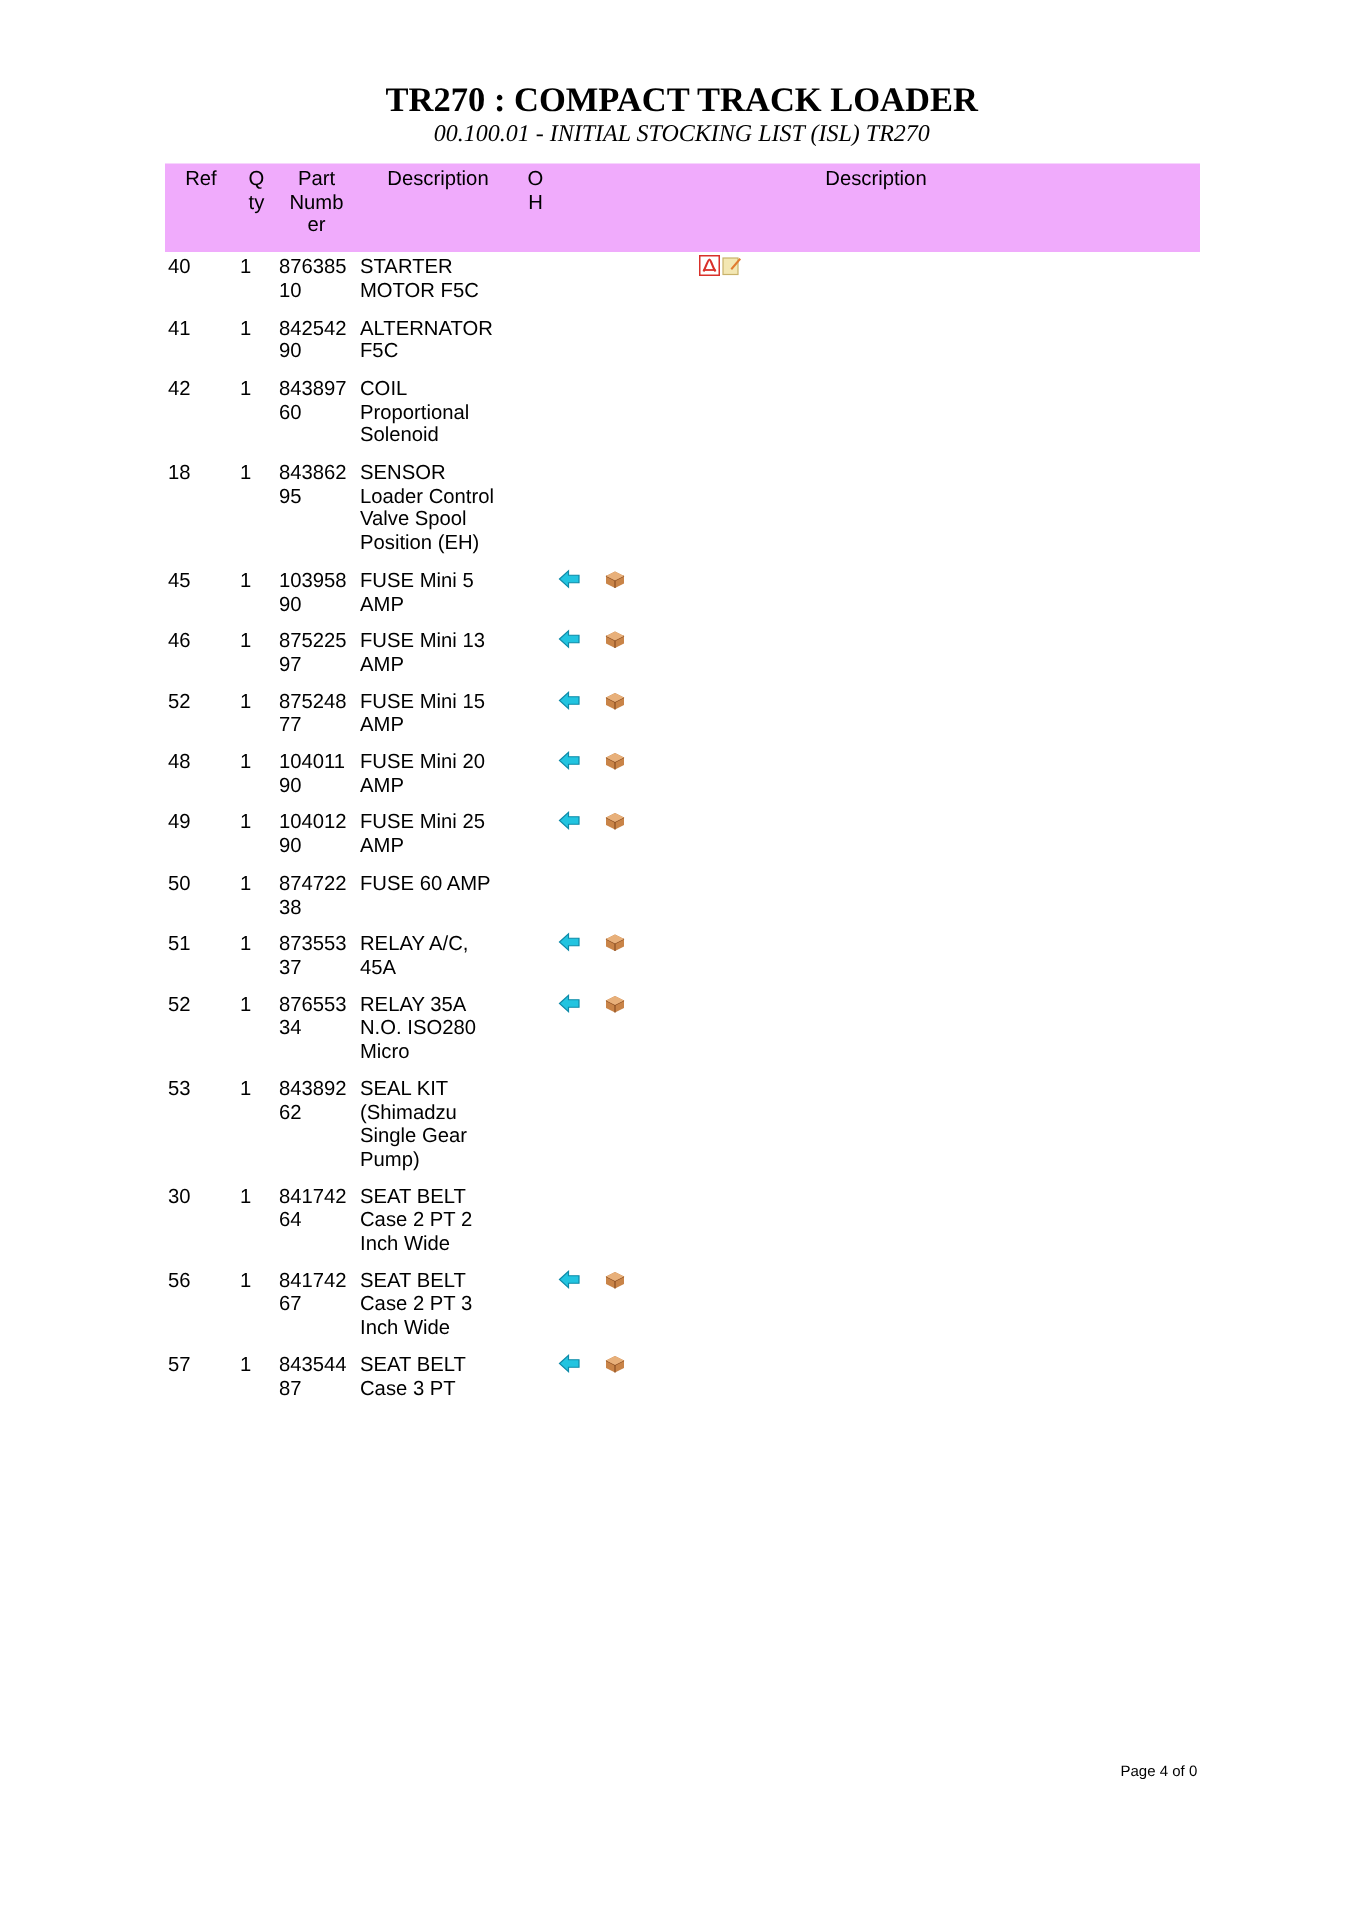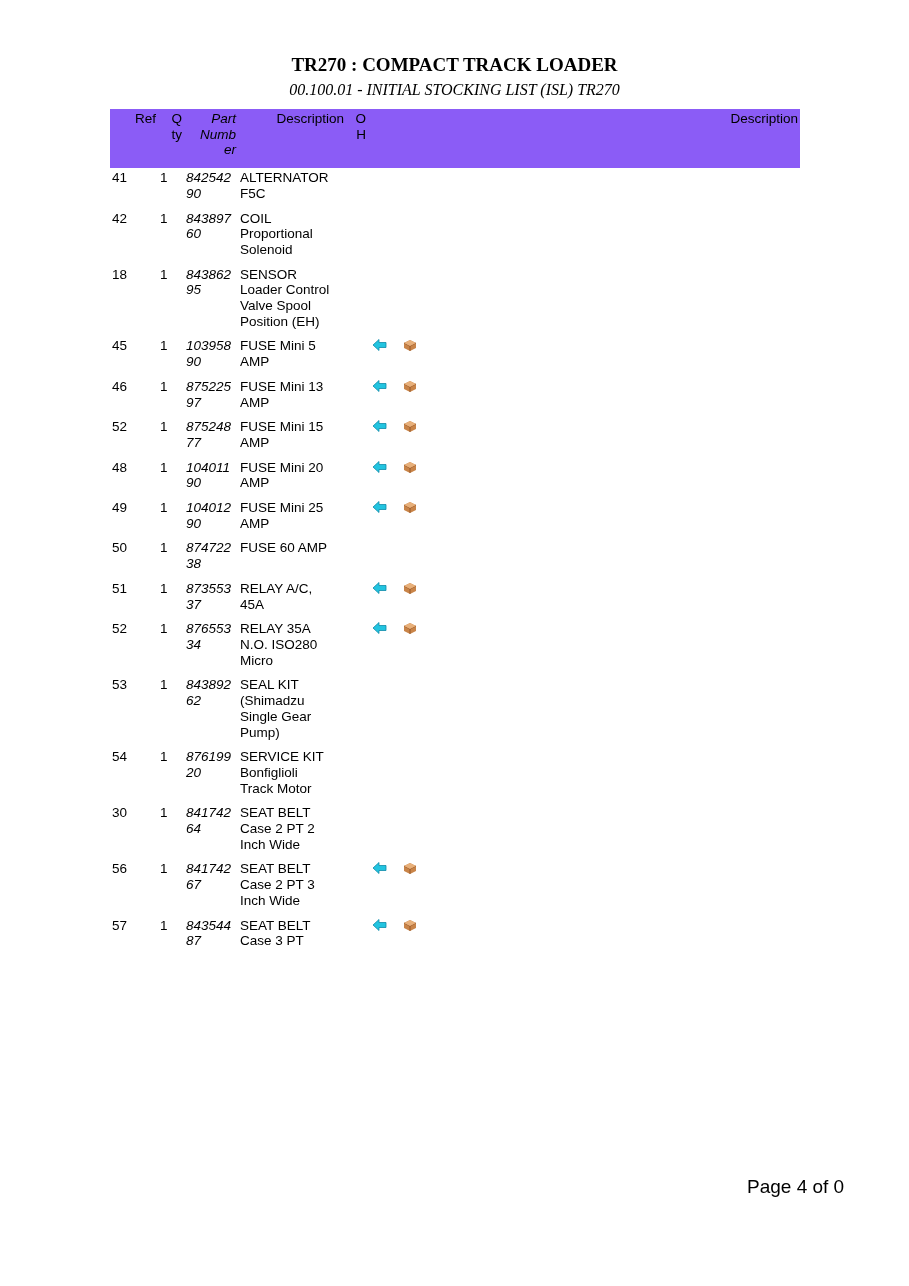--- a/index.html
+++ b/index.html
@@ -1,40 +1,40 @@
 <!DOCTYPE html>
 <html><head>
   <meta charset="utf-8">
   <style>
     html, body { margin: 0; padding: 0; background: #ffffff; }
     body { width: 909px; height: 1286px; position: relative; overflow: hidden;
            font-family: "Liberation Sans", sans-serif; color: #000; }
     .title { position: absolute; top: 54px; left: 0; width: 909px; text-align: center;
-             font-family: "Liberation Serif", serif; font-weight: bold; font-size: 19px; }
+             font-family: "Liberation Serif", serif; font-weight: bold; font-size: 23px; }
     .subtitle { position: absolute; top: 81px; left: 0; width: 909px; text-align: center;
                 font-family: "Liberation Serif", serif; font-style: italic; font-size: 16px; }
     table.parts { position: absolute; top: 109px; left: 110px; width: 690px;
                   border-collapse: collapse; font-size: 13.5px; line-height: 15.7px; }
-    table.parts thead th { background: #8b5cf6; text-align: right; font-weight: normal;
+    table.parts thead th { background: #f0abfc; text-align: center; font-weight: normal;
                            vertical-align: top; padding: 2px 2px 10px 2px; height: 47px; }
     table.parts td { vertical-align: top; padding: 2px 2px 7px 2px; }
     .c-ref { width: 44px; }
     .c-qty { width: 22px; }
-    .c-part { width: 50px; font-style: italic; }
+    .c-part { width: 50px; }
     .c-desc { width: 104px; }
     .c-oh { width: 18px; }
     .c-ind { width: auto; }
     .pn, .ds { white-space: pre-line; }
     .ind-wrap { position: relative; height: 16px; }
     .icon { position: absolute; top: 0; display: inline-block; }
     .arrow { left: 2px; }
     .box { left: 32px; }
     .pdf { left: 96px; }
     .note { left: 111px; }
-    .page-num { position: absolute; top: 1176px; left: 747px; font-size: 19px; text-align: center; }
+    .page-num { position: absolute; top: 1176px; left: 747px; font-size: 10px; text-align: center; }
   </style>
 </head>
 <body>
 
 <div class="title">TR270 : COMPACT TRACK LOADER</div>
 <div class="subtitle">00.100.01 - INITIAL STOCKING LIST (ISL) TR270</div>
 
 <table class="parts">
   <thead>
     <tr>
@@ -45,20 +45,42 @@
  Numb
 er</th>
       <th class="c-desc pn">Description</th>
       <th class="c-oh pn">O
 H</th>
       <th class="c-ind">Description</th>
     </tr>
   </thead>
   <tbody id="rows">
       <tr>
+        <td class="c-ref">40</td>
+        <td class="c-qty">1</td>
+        <td class="c-part pn">876385
+10</td>
+        <td class="c-desc pn">STARTER
+ MOTOR F5C</td>
+        <td class="c-oh"></td>
+        <td class="c-ind">
+          <div class="ind-wrap">
+            <span class="icon pdf"><svg width="14" height="14" viewBox="0 0 14 14">
+                <rect x="0.5" y="0.5" width="13" height="13" fill="#fff" stroke="#d9302a"></rect>
+                <path d="M3 11 C5 7 6 3 7 3 C8 3 8 6 11 11" fill="none" stroke="#d9302a" stroke-width="1.4"></path>
+                <path d="M3 10 L11 10" stroke="#d9302a" stroke-width="1.2"></path>
+              </svg></span>
+            <span class="icon note"><svg width="14" height="14" viewBox="0 0 14 14">
+                <rect x="1" y="2" width="10" height="11" fill="#f3e7b3" stroke="#c9b26a" stroke-width="0.8"></rect>
+                <path d="M6 9 L12 2 L13 3 L7 10 Z" fill="#e07b30"></path>
+              </svg></span>
+          </div>
+        </td>
+      </tr>
+      <tr>
         <td class="c-ref">41</td>
         <td class="c-qty">1</td>
         <td class="c-part pn">842542
 90</td>
         <td class="c-desc pn">ALTERNATOR
  F5C</td>
         <td class="c-oh"></td>
         <td class="c-ind">
           <div class="ind-wrap"></div>
         </td>
@@ -264,33 +286,20 @@
         <td class="c-desc pn">SEAL KIT
  (Shimadzu
  Single Gear
  Pump)</td>
         <td class="c-oh"></td>
         <td class="c-ind">
           <div class="ind-wrap"></div>
         </td>
       </tr>
       <tr>
-        <td class="c-ref">54</td>
-        <td class="c-qty">1</td>
-        <td class="c-part pn">876199
-20</td>
-        <td class="c-desc pn">SERVICE KIT
- Bonfiglioli
- Track Motor</td>
-        <td class="c-oh"></td>
-        <td class="c-ind">
-          <div class="ind-wrap"></div>
-        </td>
-      </tr>
-      <tr>
         <td class="c-ref">30</td>
         <td class="c-qty">1</td>
         <td class="c-part pn">841742
 64</td>
         <td class="c-desc pn">SEAT BELT
  Case 2 PT 2
  Inch Wide</td>
         <td class="c-oh"></td>
         <td class="c-ind">
           <div class="ind-wrap"></div>

